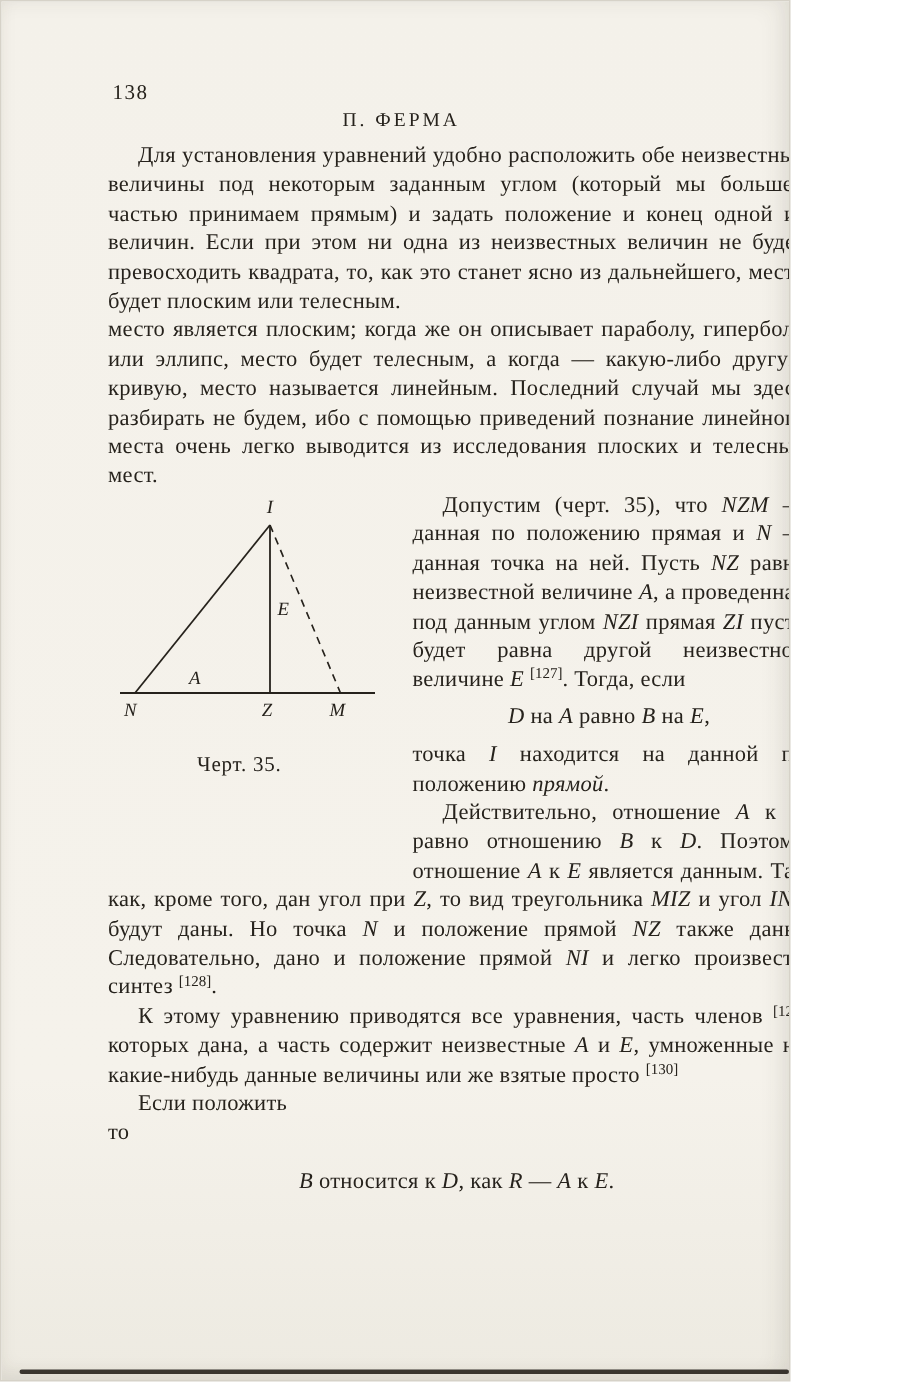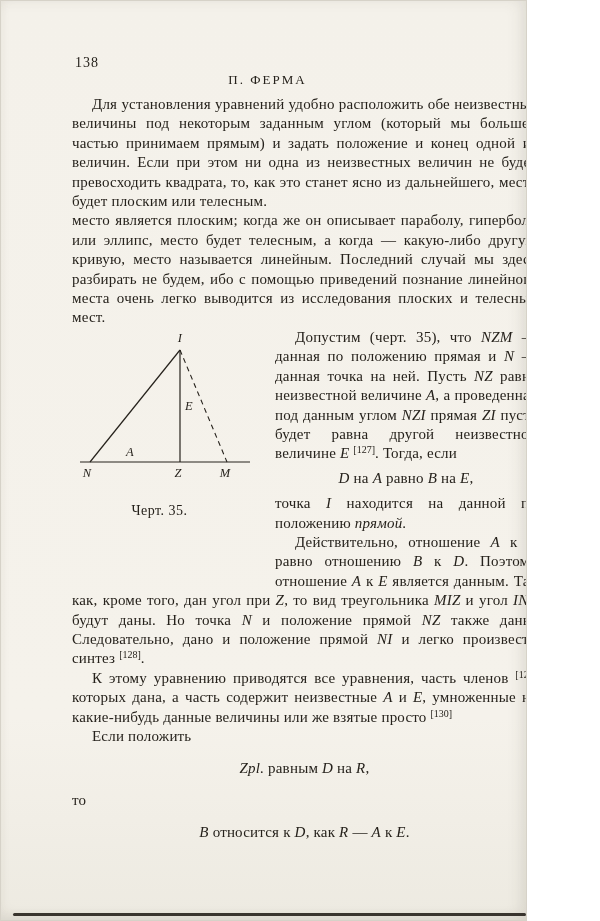--- a/index.html
+++ b/index.html
@@ -102,21 +102,20 @@
 
     <p class="para"><span>точка </span><span class="it">I</span><span> находится на данной по положению </span><span class="it">прямой</span><span>.</span></p>
 
     <p class="para ind"><span>Действительно, отношение </span><span class="it">A</span><span> к </span><span class="it">E</span><span> равно отношению </span><span class="it">B</span><span> к </span><span class="it">D</span><span>. Поэтому отношение </span><span class="it">A</span><span> к </span><span class="it">E</span><span> является данным. Так как, кроме того, дан угол при </span><span class="it">Z</span><span>, то вид треугольника </span><span class="it">MIZ</span><span> и угол </span><span class="it">INZ</span><span> будут даны. Но точка </span><span class="it">N</span><span> и положение прямой </span><span class="it">NZ</span><span> также даны. Следовательно, дано и положение прямой </span><span class="it">NI</span><span> и легко произвести синтез </span><sup>[128]</sup><span>.</span></p>
 
     <p class="para ind"><span>К этому уравнению приводятся все уравнения, часть членов </span><sup>[129]</sup><span> которых дана, а часть содержит неизвестные </span><span class="it">A</span><span> и </span><span class="it">E</span><span>, умноженные на какие-нибудь данные величины или же взятые просто </span><sup>[130]</sup></p>
 
 
     <p class="para ind nojust p7">Если положить</p>
 
-    <div class="eq big"><span class="it">Zpl.</span><span> равным </span><span class="it">D</span><span> на </span><span class="it">R</span><span>,</span></div>
 
     <p class="para nojust">то</p>
 
     <div class="eq big"><span class="it">B</span><span> относится к </span><span class="it">D</span><span>, как </span><span class="it">R</span><span> — </span><span class="it">A</span><span> к </span><span class="it">E</span><span>.</span></div>
 
   </div>
 
   <div class="scan-bottom"></div>
 </div>
 

